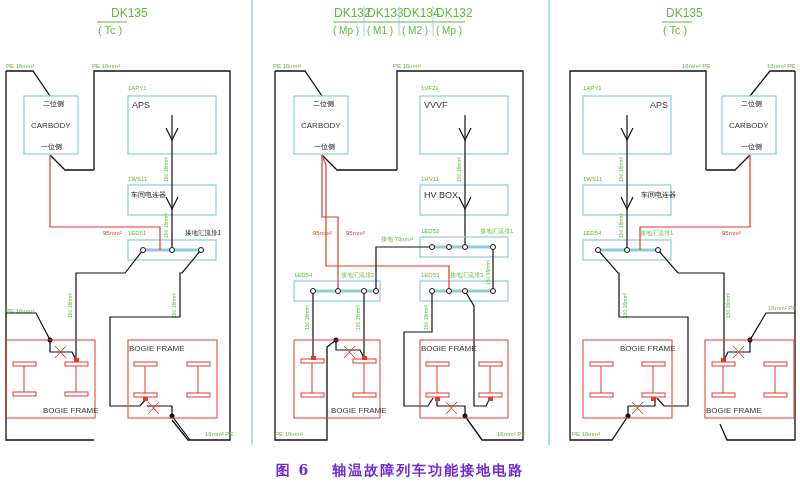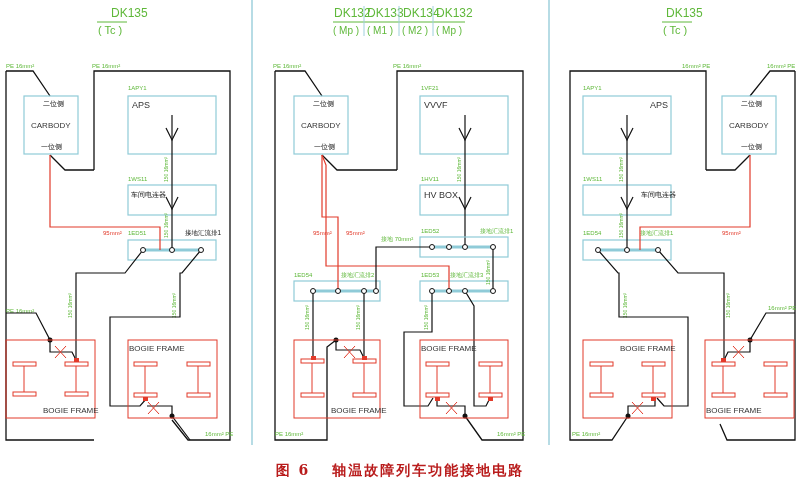--- a/index.html
+++ b/index.html
@@ -1,18 +1,18 @@
 <!DOCTYPE html>
 <html><head>
 <meta charset="utf-8">
 <style>
   html, body { margin:0; padding:0; background:#ffffff; }
   body { width:800px; height:486px; position:relative; overflow:hidden; font-family:"DejaVu Sans", sans-serif; }
   #diagram { position:absolute; left:0; top:0; width:800px; height:458px; }
-  .caption { position:absolute; left:0; top:462px; width:800px; text-align:center; font-family:"DejaVu Serif", serif; font-size:14px; font-weight:bold; color:#b91c1c; letter-spacing:2px; }
+  .caption { position:absolute; left:0; top:462px; width:800px; text-align:center; font-family:"DejaVu Serif", serif; font-size:14px; font-weight:bold; color:#6d28d9; letter-spacing:2px; }
   .caption .num { margin-right:22px; }
   svg text { font-family:"Liberation Sans", sans-serif; }
   .g { fill:#5fb83a; }
   .blk { fill:#111; }
   .rtxt { fill:#e23a2a; }
 </style>
 </head>
 <body>
 
 <svg id="diagram" viewBox="0 0 800 458" xmlns="http://www.w3.org/2000/svg">

